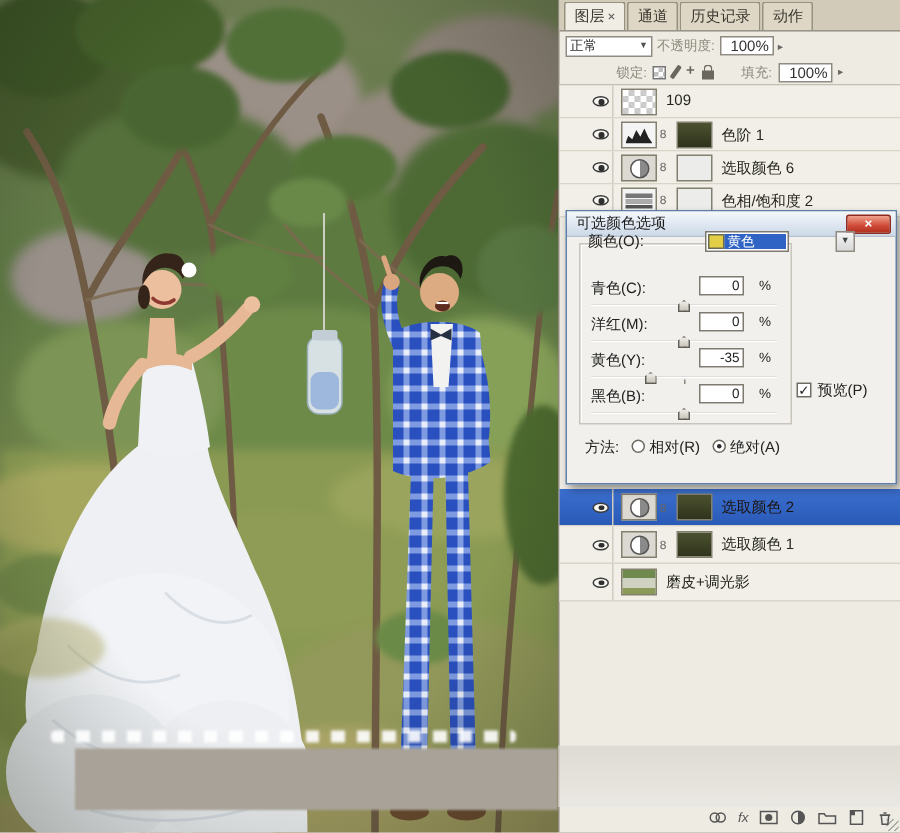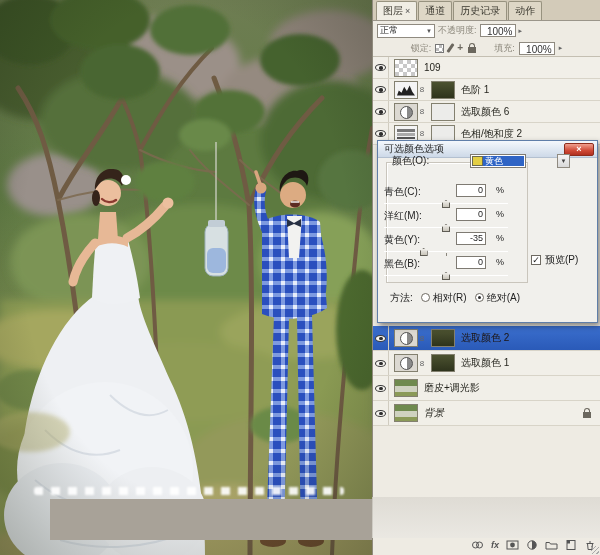--- a/index.html
+++ b/index.html
@@ -41,21 +41,21 @@
       background-size:6px 6px; background-position:0 0,3px 3px; }
   .ico-brush { width:3px; height:10px; background:#6b675e; transform:rotate(35deg); border-radius:1px; }
   .ico-plus  { font-size:10px; color:#6b675e; font-weight:bold; line-height:10px; }
   .padlock { position:relative; width:8px; height:6px; background:#6b675e; display:inline-block; margin-top:4px; }
   .padlock::before { content:''; position:absolute; top:-4px; left:1px; width:4px; height:4px;
       border:1.5px solid #6b675e; border-bottom:none; border-radius:3px 3px 0 0; }
 
   
   .layerlist-top { border-top:1px solid #c4bfb2; }
   .lrow { display:flex; align-items:center; height:22px; border-bottom:1px solid #d8d4c8;
-          background:#f1efe8; position:relative; }
+          background:#f1efe8; position:relative;padding-left:20px; }
   .lrow.tall { height:25px; }
   .eyebox { width:16px; height:100%; border-right:1px solid #d0ccc0; display:flex;
             align-items:center; justify-content:center; flex:0 0 16px; }
   .eye { width:11px; height:7px; border:1px solid #3a3a3a; border-radius:50%; position:relative; background:#f7f6f1; }
   .eye::after { content:''; position:absolute; left:3px; top:1px; width:3.5px; height:3.5px; border-radius:50%; background:#2e2e2e; }
   .thumb { width:24px; height:18px; border:1px solid #83806f; margin-left:5px; flex:0 0 auto; position:relative; background:#fff; }
   .thumb.checker { background:#fff;
       background-image:linear-gradient(45deg,#c9c9c9 25%,transparent 25%,transparent 75%,#c9c9c9 75%),
                  linear-gradient(45deg,#c9c9c9 25%,transparent 25%,transparent 75%,#c9c9c9 75%);
       background-size:8px 8px; background-position:0 0,4px 4px; }
@@ -75,21 +75,21 @@
   .lname { margin-left:6px; font-size:10px; color:#26261f; white-space:nowrap; }
   .lrow.selected { background:linear-gradient(#3b6fce,#2a5ab8); }
   .lrow.selected .lname { color:#1d1410; }
   .lname.italic { font-style:italic; }
   .row-lock { margin-left:auto; margin-right:9px; }
   #list-scroll-up { position:absolute; right:4px; top:59px; font-size:7px; color:#555; z-index:0; }
 
   .layerlist-bottom { position:absolute; left:0; top:326px; width:100%; }
 
   
-  .pfooter { position:absolute; right:4px; bottom:4px; display:flex; align-items:center; gap:7px; z-index:4;font-weight:bold; }
+  .pfooter { position:absolute; right:4px; bottom:4px; display:flex; align-items:center; gap:7px; z-index:4; }
   .pfooter svg { display:block; }
   .fx-text { font-size:9px; font-style:italic; color:#555; }
   .grip { position:absolute; right:1px; bottom:1px; width:8px; height:8px;
       background:repeating-linear-gradient(135deg,#aaa 0 1px,transparent 1px 3px); }
 
   
   #dlg { position:absolute; left:377px; top:140px; width:221px; height:183px; z-index:5;
          background:#f1f0ec; border:1px solid #5f7ea8; box-shadow:2px 3px 6px rgba(0,0,0,.45);
          font-size:10px; color:#222; }
   #dlg-title { height:17px; background:linear-gradient(#f4f8fc,#cdd9e8); border-bottom:1px solid #b3c0d0;
@@ -101,21 +101,21 @@
   .groupbox { position:absolute; left:8px; top:21px; width:142px; height:121px;
          border:1px solid #c9c5bc; box-shadow:inset 1px 1px 0 #fff; }
   .colorrow { position:absolute; left:14px; top:13px; display:flex; align-items:center;gap:30px; }
   .colorrow .lbl { width:48px; }
   .colorcombo { display:flex; align-items:center; width:56px; height:14px; background:#fff;
          border:1px solid #7e7a72; padding:1px; }
   .swatch { width:11px; height:10px; border:1px solid #6a6a52; flex:0 0 11px; }
   .colorcombo .sel { flex:1; background:#2f64c5; color:#fff; font-size:9px; padding:0 2px; line-height:10px; }
   .combo-arrbox { width:13px; height:14px; border:1px solid #8f8a80; background:linear-gradient(#f5f5f5,#d8d8d8);
          font-size:6px; color:#444; text-align:center; line-height:13px; margin-left:1px; }
-  .fieldrow { position:absolute; left:6px; width:128px; height:22px;text-decoration:underline; }
+  .fieldrow { position:absolute; left:16px; width:128px; height:22px;text-decoration:underline; }
   .flabel { position:absolute; left:0; top:0; font-size:10px; }
   .fval { position:absolute; right:26px; top:-1px; width:30px; height:13px; background:#fff;
           border:1px solid #7e7a72; text-align:right; padding:0 2px; font-size:9px; }
   .funit { position:absolute; right:8px; top:0; font-size:9px; }
   .slider { position:absolute; left:0; right:4px; top:15px; height:9px; }
   .slider .track { position:absolute; left:0; right:0; top:3px; height:1px; background:#8a867c;
           border-bottom:1px solid #fff; }
   .slider .tick { position:absolute; left:50%; top:5px; width:1px; height:3px; background:#8a867c; }
   .slider .handle { position:absolute; top:0; width:8px; height:8px; margin-left:-4px;
           background:linear-gradient(#efede8,#c9c5ba); border:1px solid #5f5c54;
@@ -373,28 +373,20 @@
         <div class="thumb mask-dark"></div>
         <span class="lname">选取颜色 1</span>
       </div>
       <div class="lrow tall">
         <div class="eyebox">
             <span class="eye"></span>
           </div>
         <div class="thumb photo"></div>
         <span class="lname">磨皮+调光影</span>
       </div>
-      <div class="lrow tall">
-        <div class="eyebox">
-            <span class="eye"></span>
-          </div>
-        <div class="thumb photo"></div>
-        <span class="lname italic">背景</span>
-        <span class="padlock row-lock"></span>
-      </div>
     </div>
 
     <div class="pfooter">
       <svg width="13" height="12">
           <circle cx="4.5" cy="6" r="3" fill="none" stroke="#555"></circle>
           <circle cx="8.5" cy="6" r="3" fill="none" stroke="#555"></circle>
         </svg>
       <span class="fx-text">fx</span>
       <svg width="13" height="12">
           <rect x="1" y="2" width="11" height="8" fill="none" stroke="#555"></rect>

